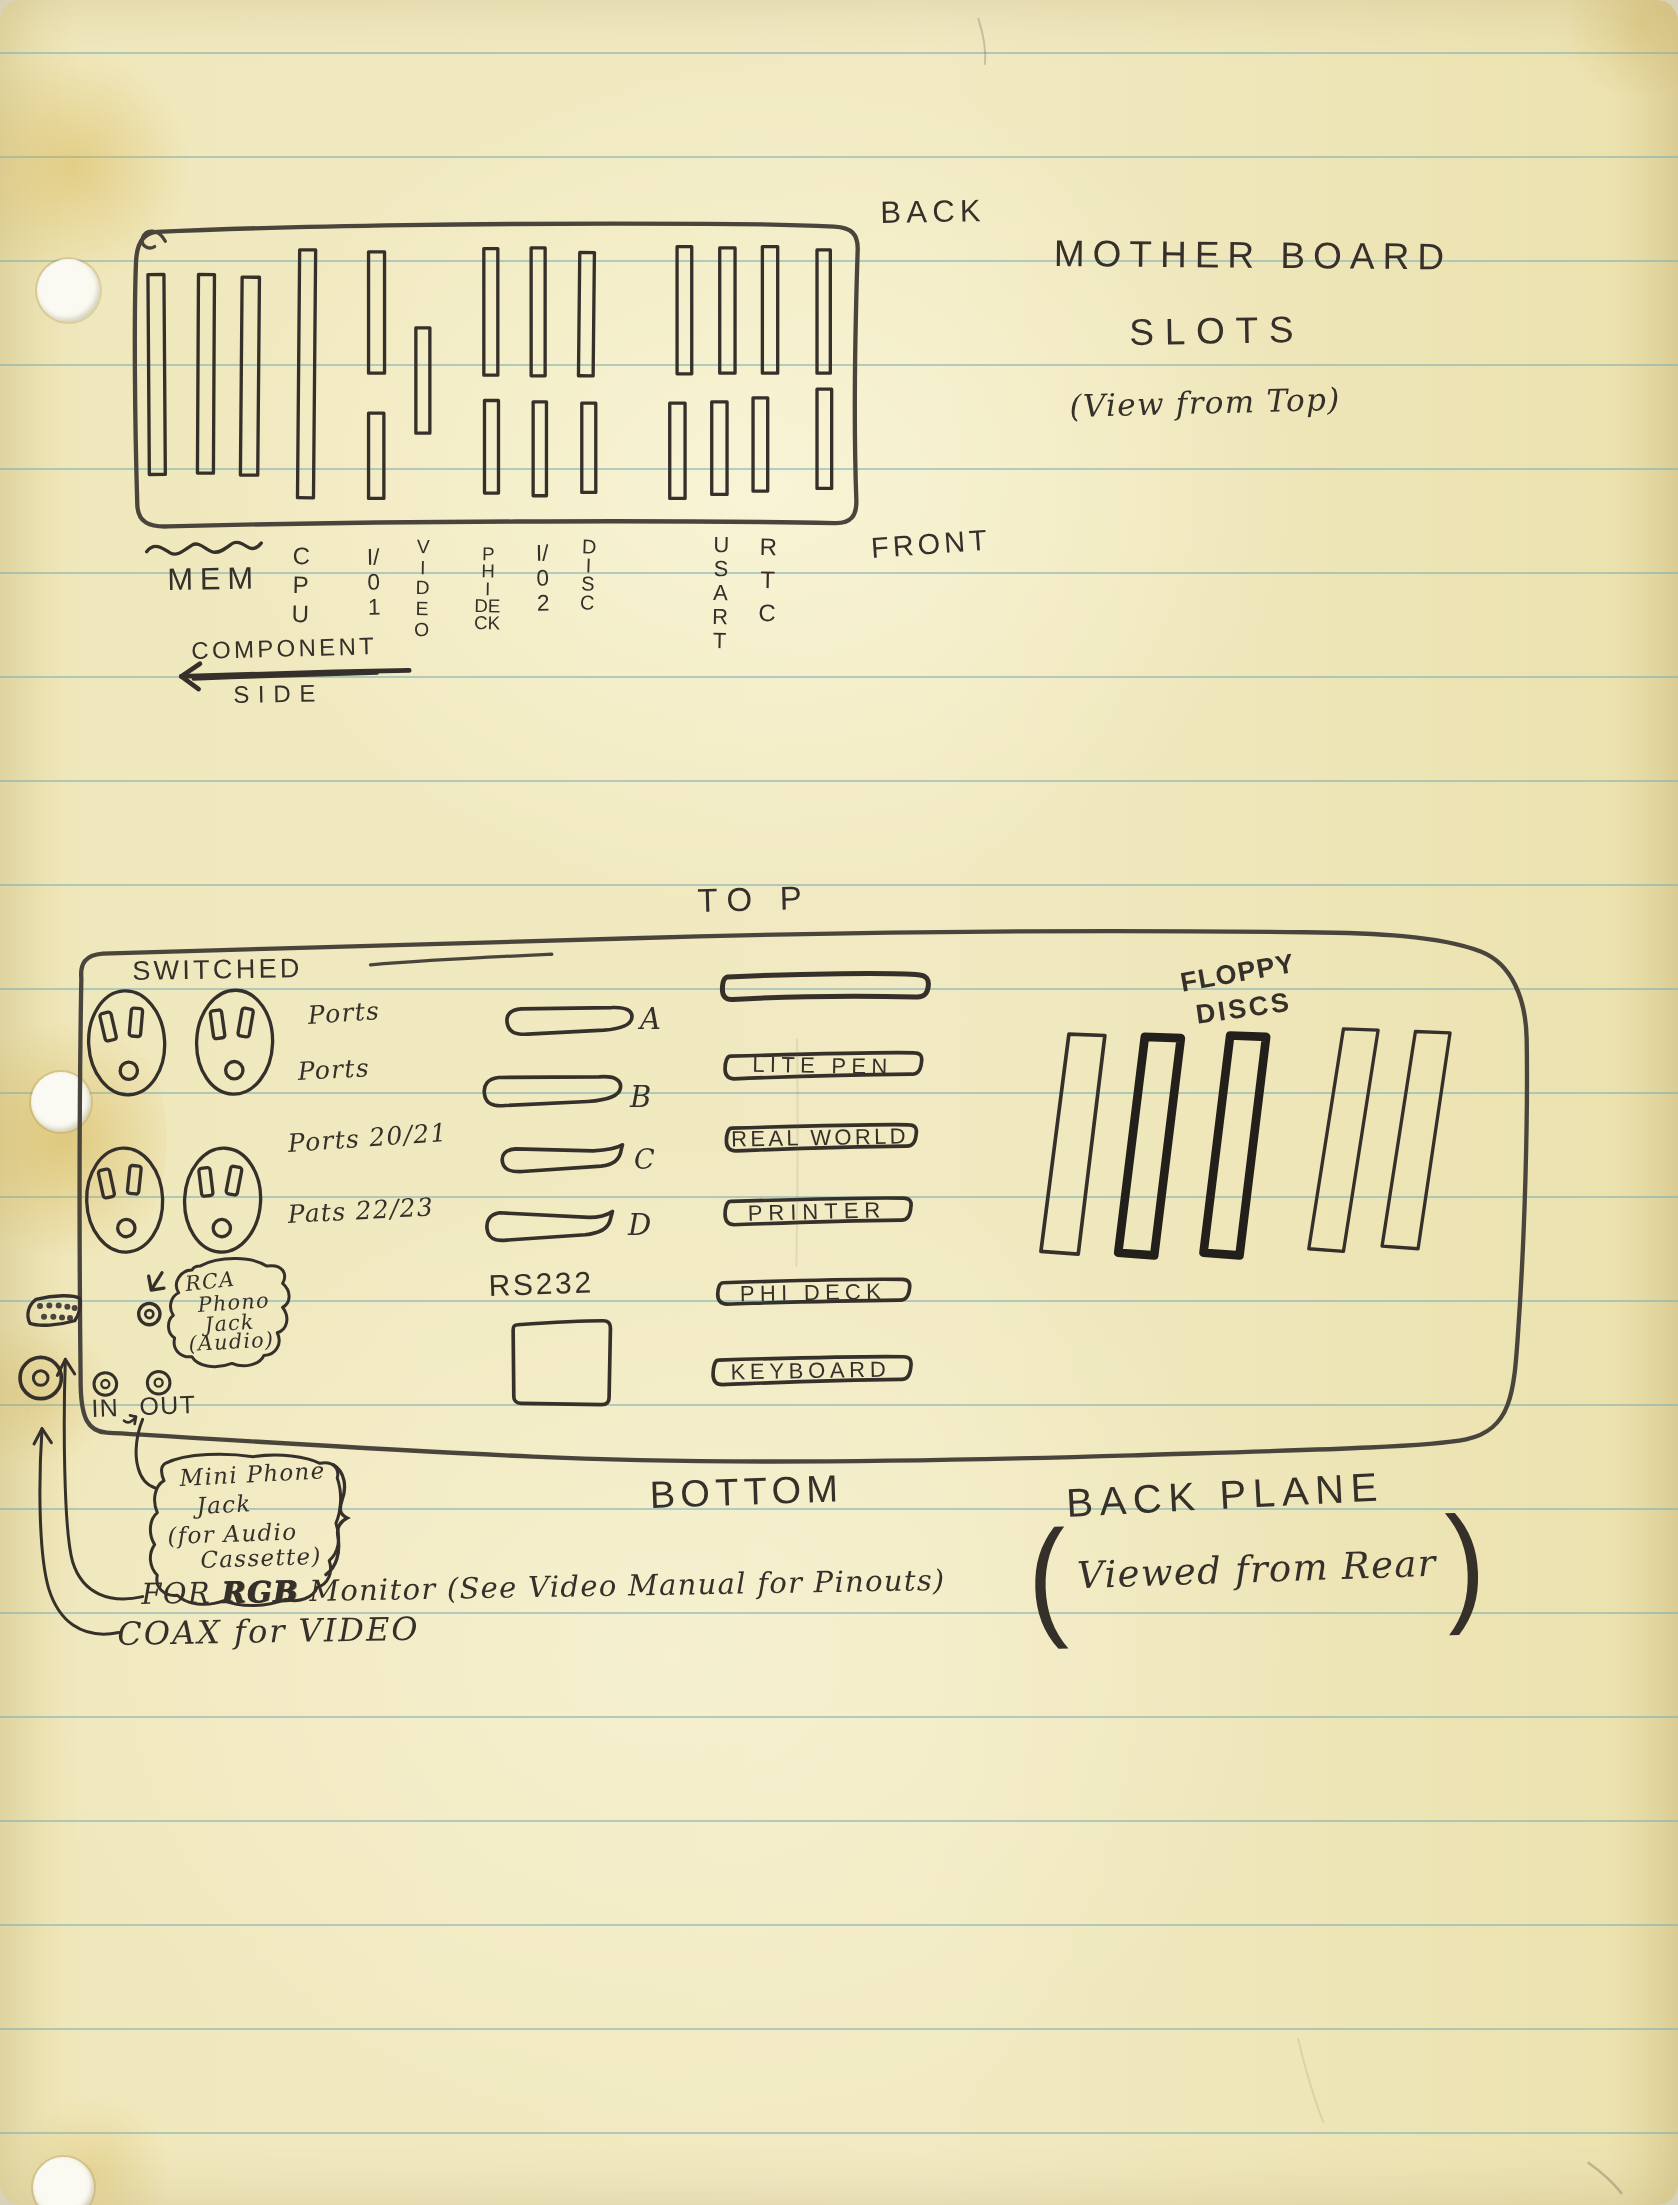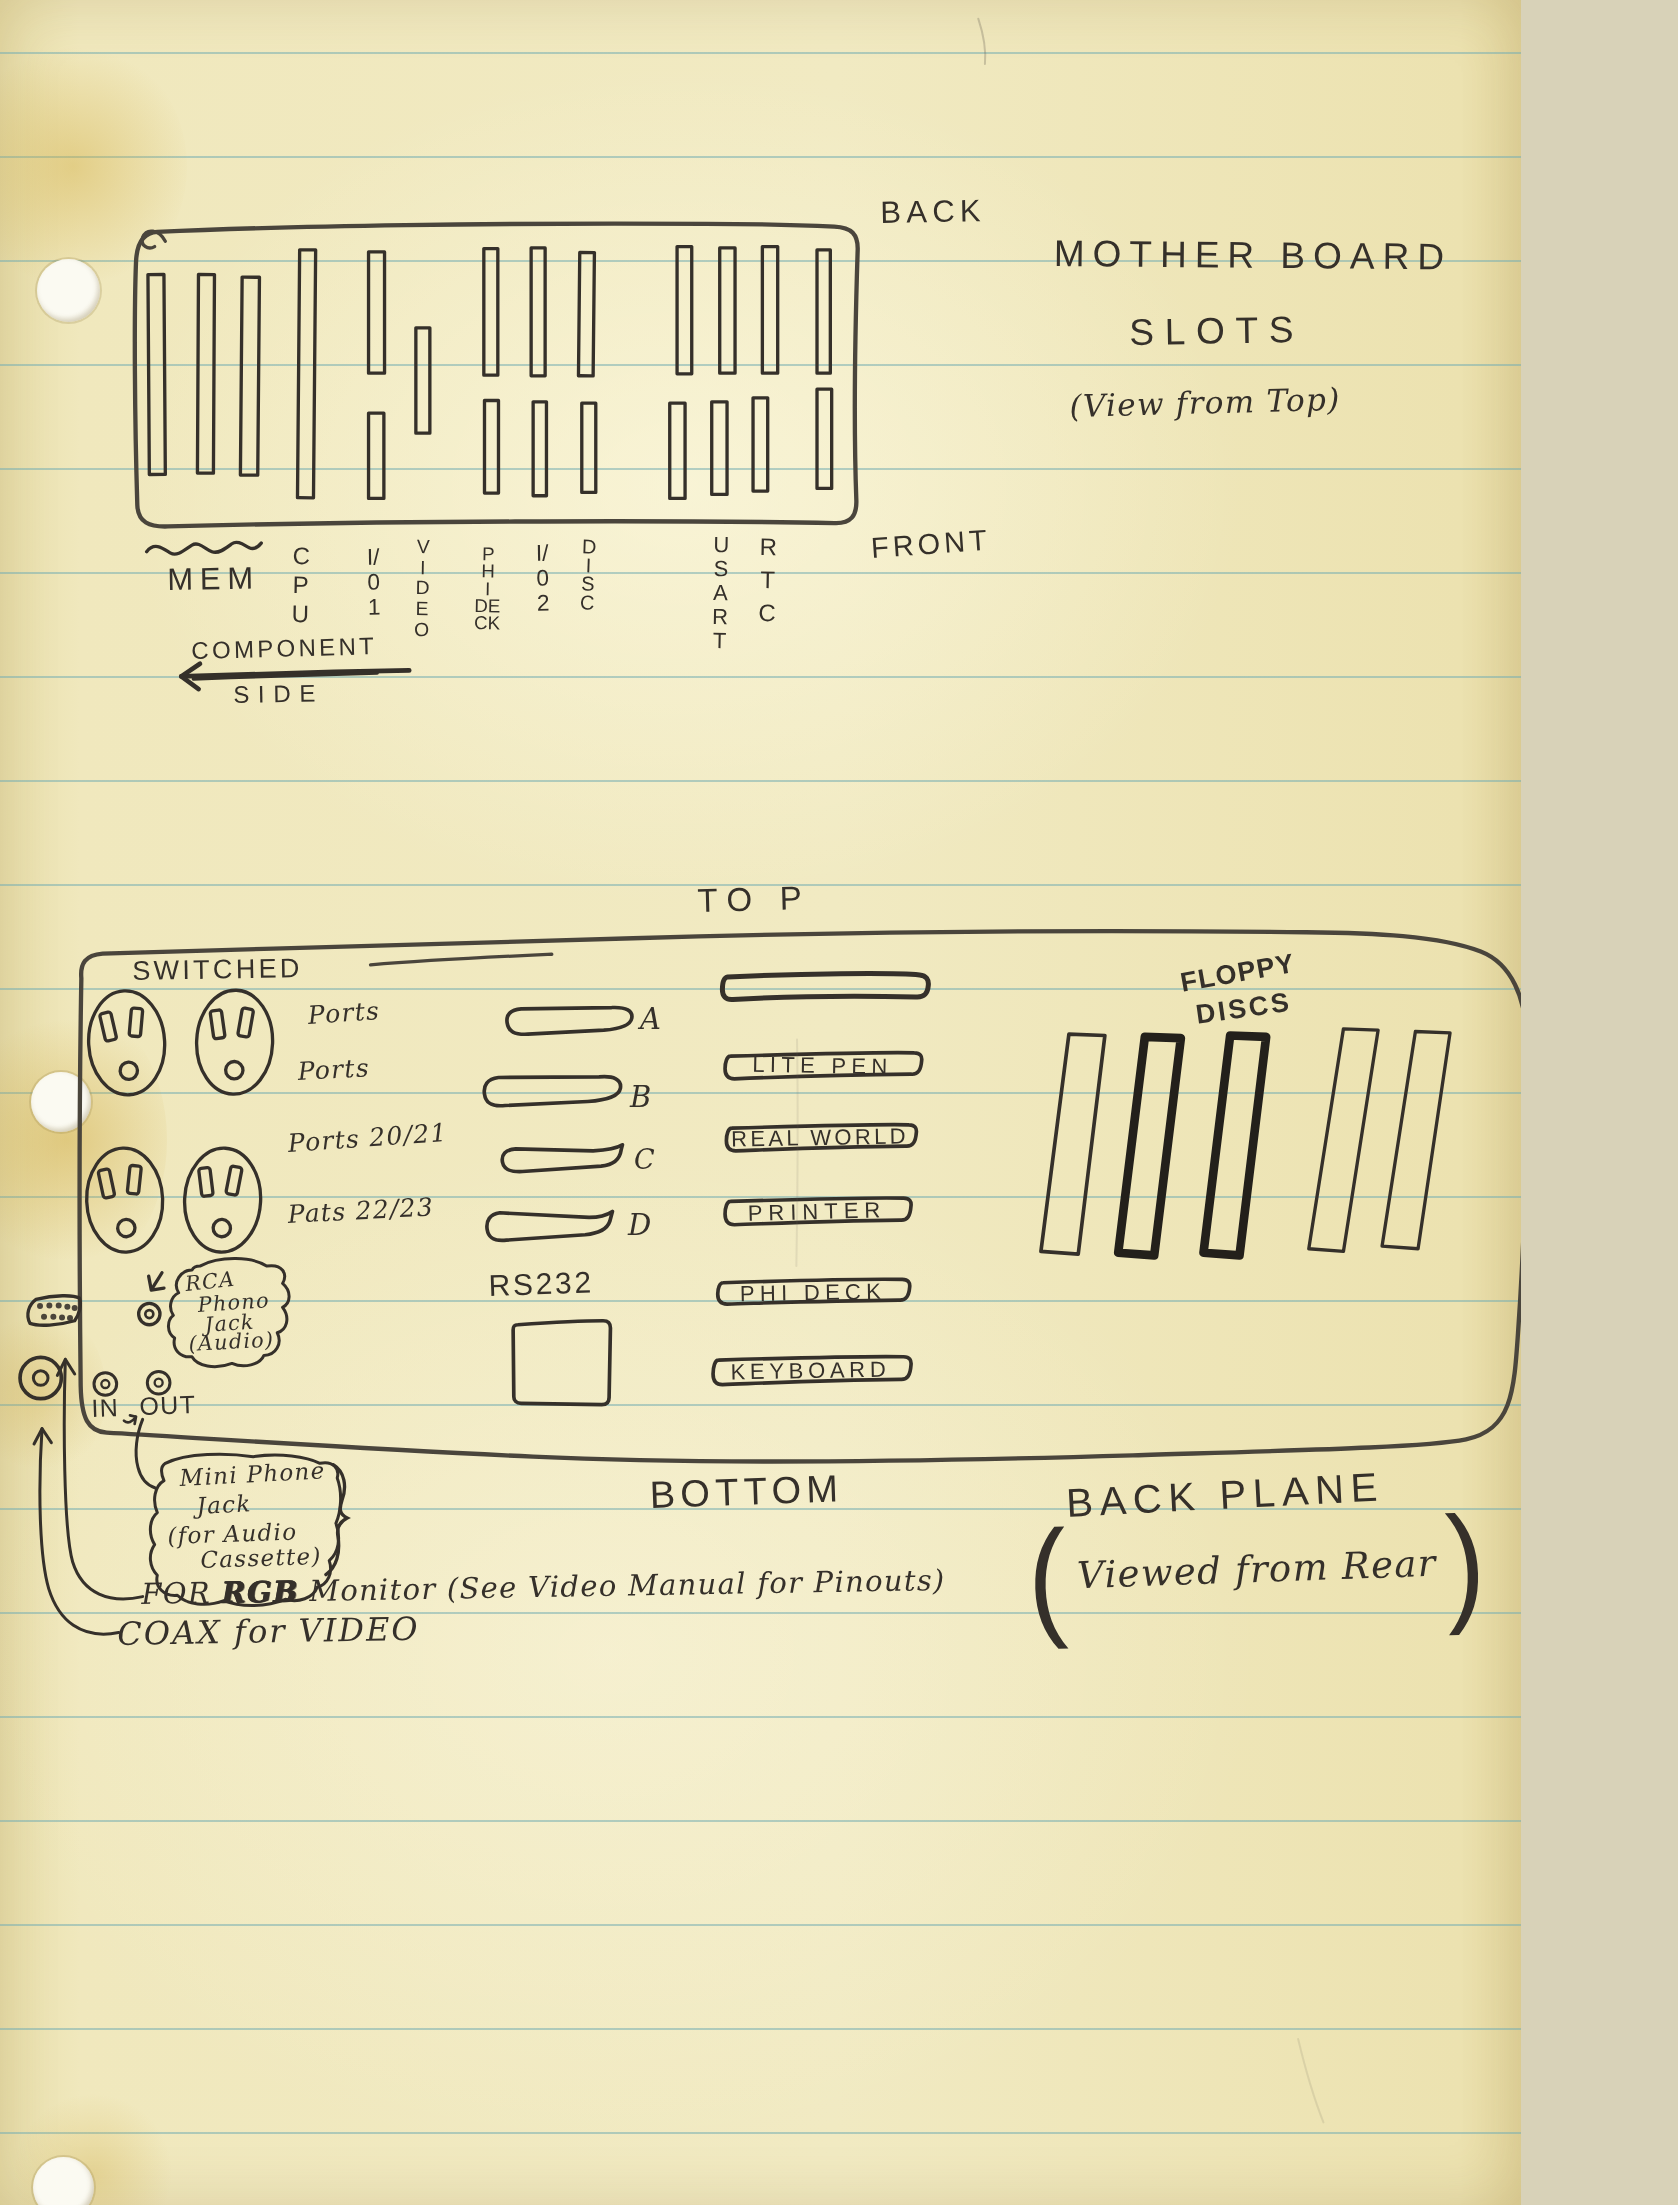--- a/index.html
+++ b/index.html
@@ -1,24 +1,25 @@
 <!DOCTYPE html>
 <html style="font-size:10.7px"><head>
 <meta charset="utf-8">
 <style>
   html,body{margin:0;padding:0;background:#d8d2b8;}
   #page{
-    position:relative; width:1521px; height:2205px; overflow:hidden;
+    position:relative; width:1678px; height:2205px; overflow:hidden;
     background:
       radial-gradient(800px 600px at 45% 22%, rgba(255,252,230,.55), rgba(255,252,230,0) 70%),
       radial-gradient(933px 733px at 40% 75%, rgba(255,252,235,.35), rgba(255,252,235,0) 70%),
       linear-gradient(90deg, #e9dfab 0, #f0e8bd 80px, #f1eac2 55%, #ece2b0 96%, #e4d79f 100%),
       #f0e8bd;
     font-family:"Liberation Sans",sans-serif;
     box-shadow: inset 0 0 60px rgba(120,90,30,.18);
+    border-radius: 21px;
   }
   #rules{position:absolute;left:0;top:52px;width:100%;height:2173px;
     background:repeating-linear-gradient(180deg, rgba(120,175,178,.55) 0 2px, rgba(0,0,0,0) 2px 104px);
     pointer-events:none;}
   .stain{position:absolute;border-radius:50%;pointer-events:none;}
   .hole{position:absolute;background:radial-gradient(circle at 42% 38%, #fbfaf2 60%, #e8e4d2 100%);
     border-radius:50%;box-shadow:0 0 0 2px rgba(150,130,70,.25), inset -2px -2.7px 5.3px rgba(120,100,50,.25);}
   .lbl{position:absolute;color:#35302a;white-space:nowrap;transform-origin:0 0;letter-spacing:1.3px;}
   .cur{font-family:"DejaVu Serif",serif;font-style:italic;}
   .stack{position:absolute;color:#35302a;text-align:center;transform-origin:0 0;}

